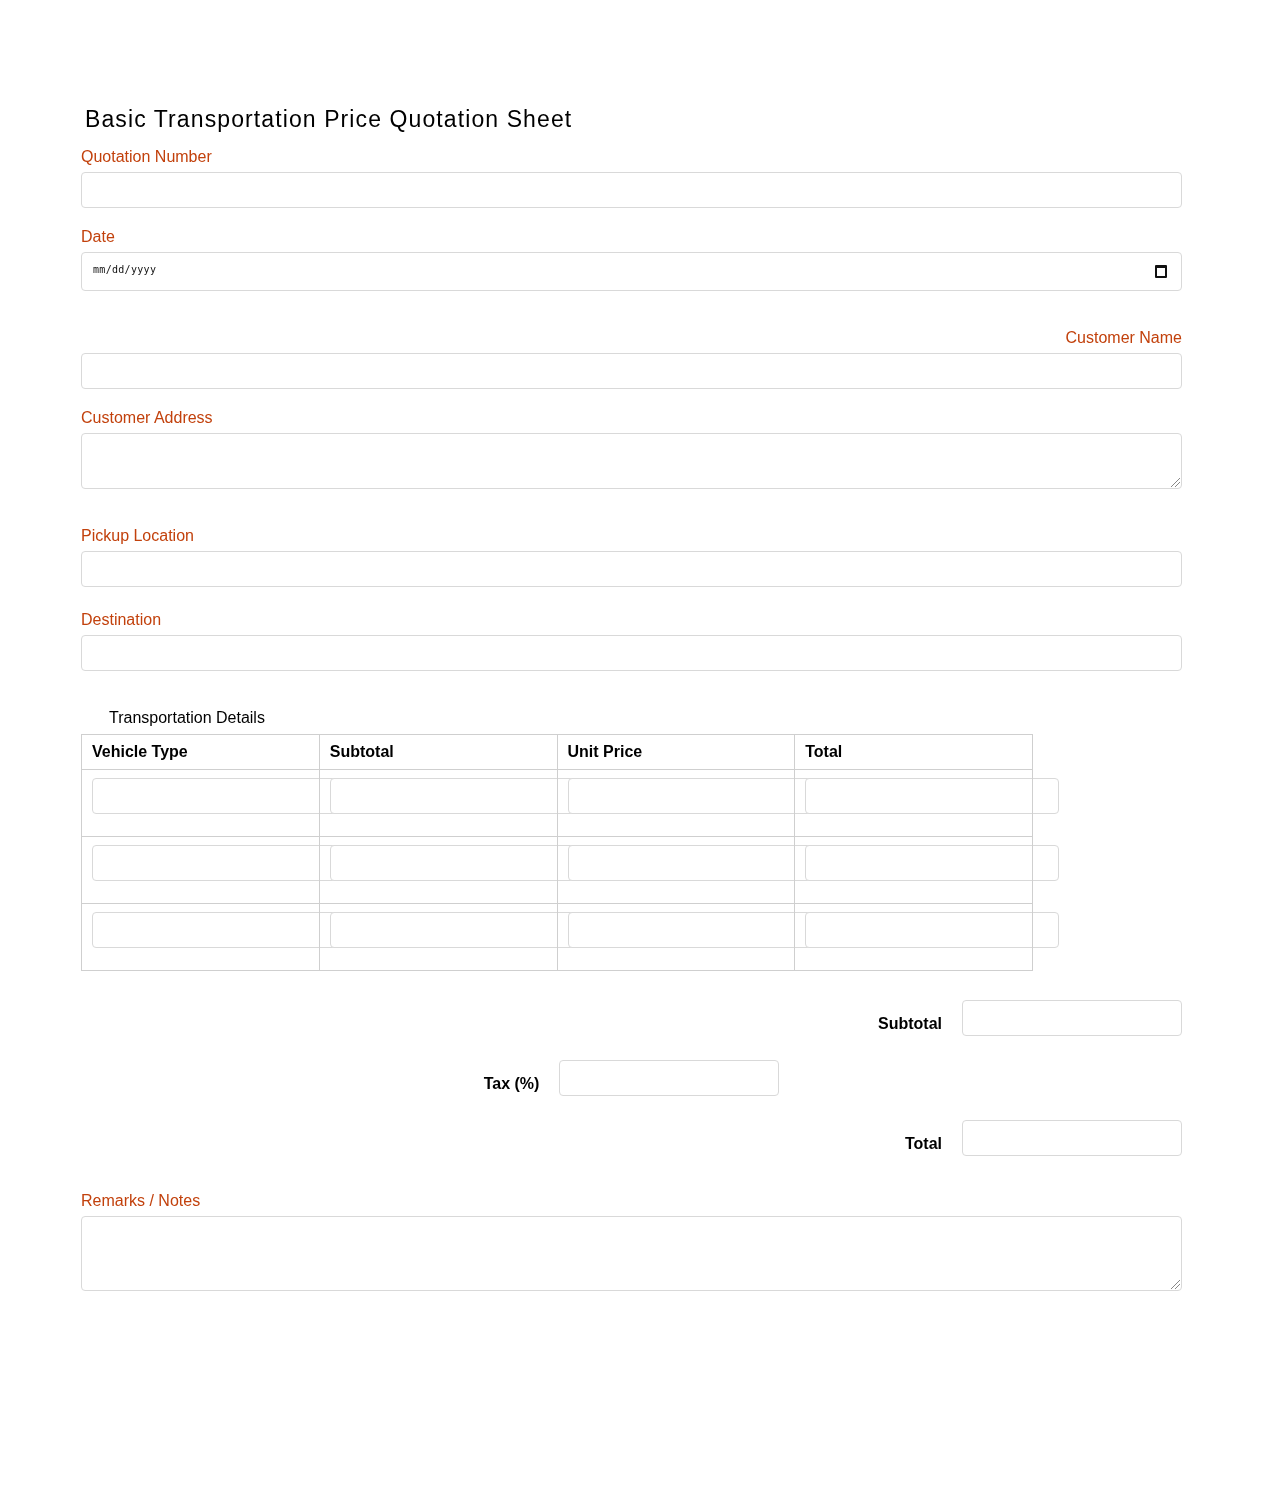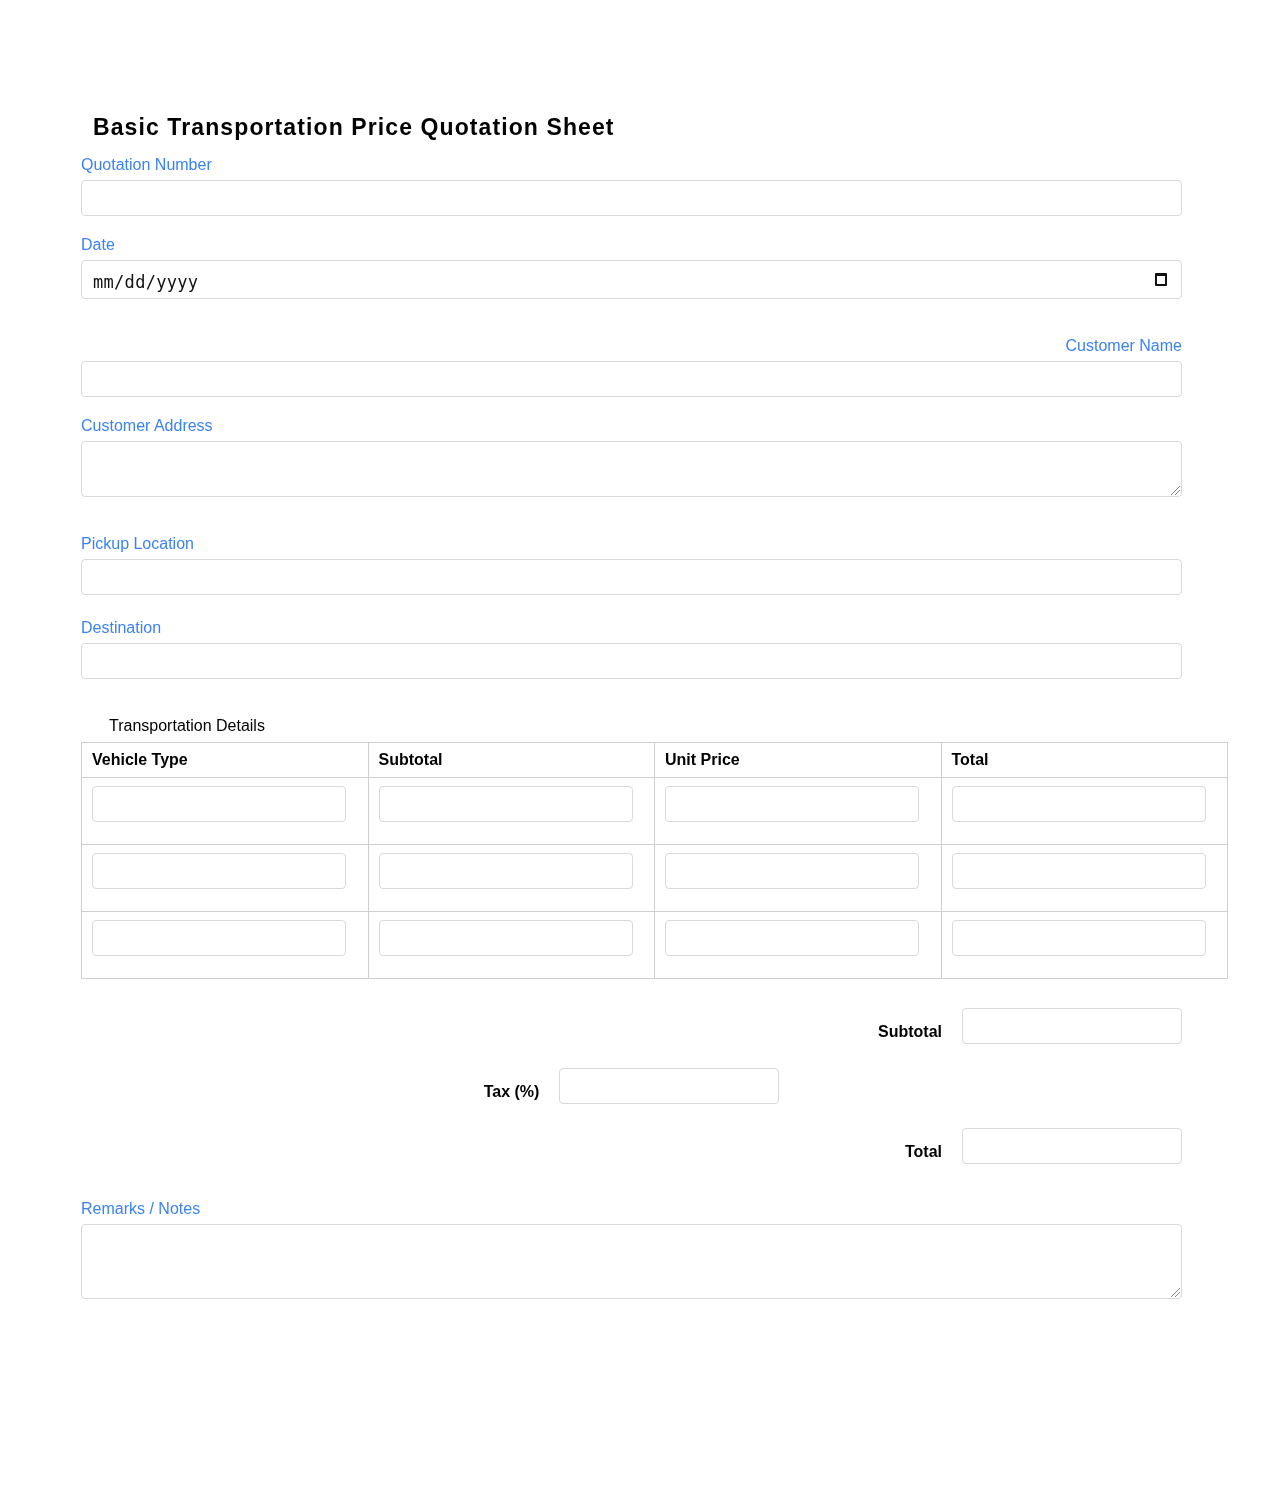--- a/index.html
+++ b/index.html
@@ -12,48 +12,48 @@
       font-size: 16px;
       position: relative;
     }
     .container {
       position: absolute;
       left: 81px;
       top: 100px;
       width: 1101px;
     }
     h1 {
-      margin: 12px;
+      margin: 4px;
       font-size: 23px;
-      font-weight: bold;
+      font-weight: normal;
       letter-spacing: 1.1px;
       line-height: 30px;
       height: 30px;
     }
     .field-label {
       display: block;
       font-size: 16px;
       line-height: 18px;
       height: 18px;
-      color: #3b82f6;
+      color: #c2410c;
     }
     .input {
       display: block;
       width: 1101px;
       height: 36px;
       border: 1px solid #d9d9d9;
       border-radius: 4px;
       background: #fff;
       margin-top: 6px;
     }
     .date-input {
       height: 39px;
       position: relative;
       font-family: "DejaVu Sans Mono", monospace;
-      font-size: 17px;
+      font-size: 10px;
     }
     .date-input .placeholder {
       position: absolute;
       left: 11px;
       top: 11px;
       color: #111;
       letter-spacing: 0.3px;
     }
     .date-input .cal {
       position: absolute;
@@ -80,21 +80,21 @@
         linear-gradient(135deg, transparent 45%, #888 45%, #888 52%, transparent 52%, transparent 70%, #888 70%, #888 77%, transparent 77%);
     }
     .table-label {
       display: block;
       font-size: 16px;
       line-height: 18px;
       margin-left: 28px;
     }
     table.details {
       border-collapse: collapse;
-      width: 1147px;
+      width: 952px;
       margin-top: 7px;
       table-layout: fixed;
     }
     table.details th, table.details td {
       border: 1px solid #cfcfcf;
       padding: 0 10px;
       text-align: left;
     }
     table.details th {
       height: 35px;

